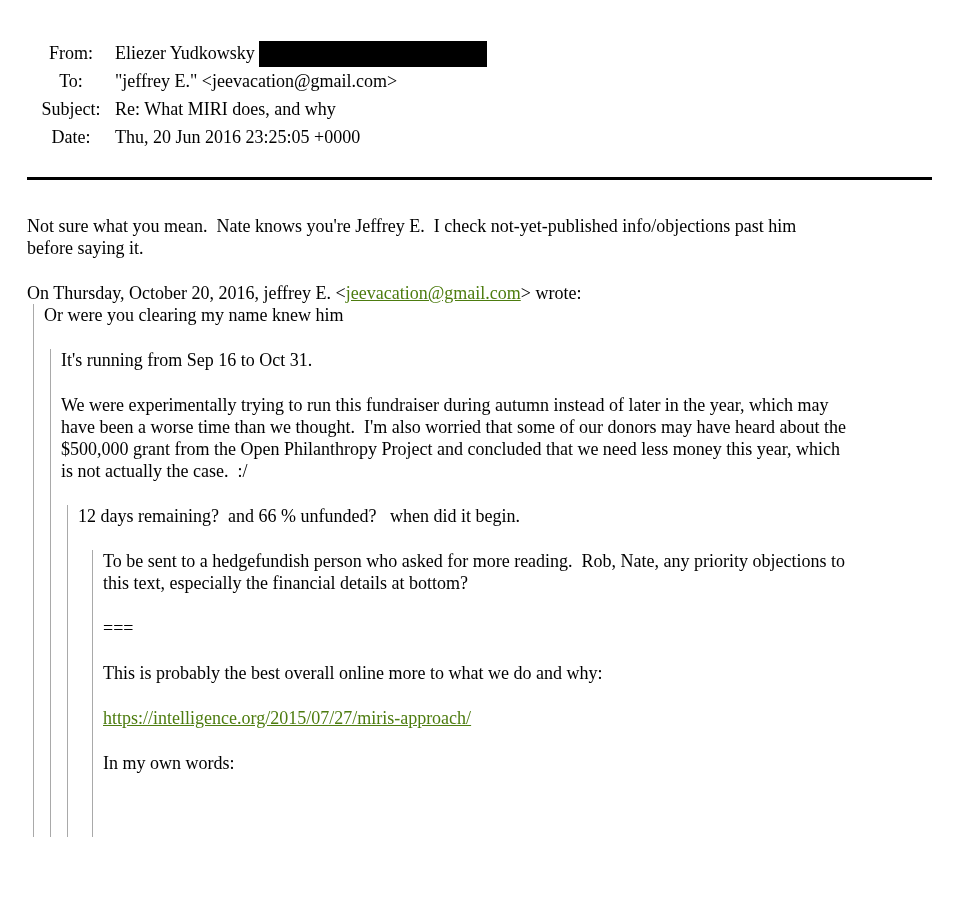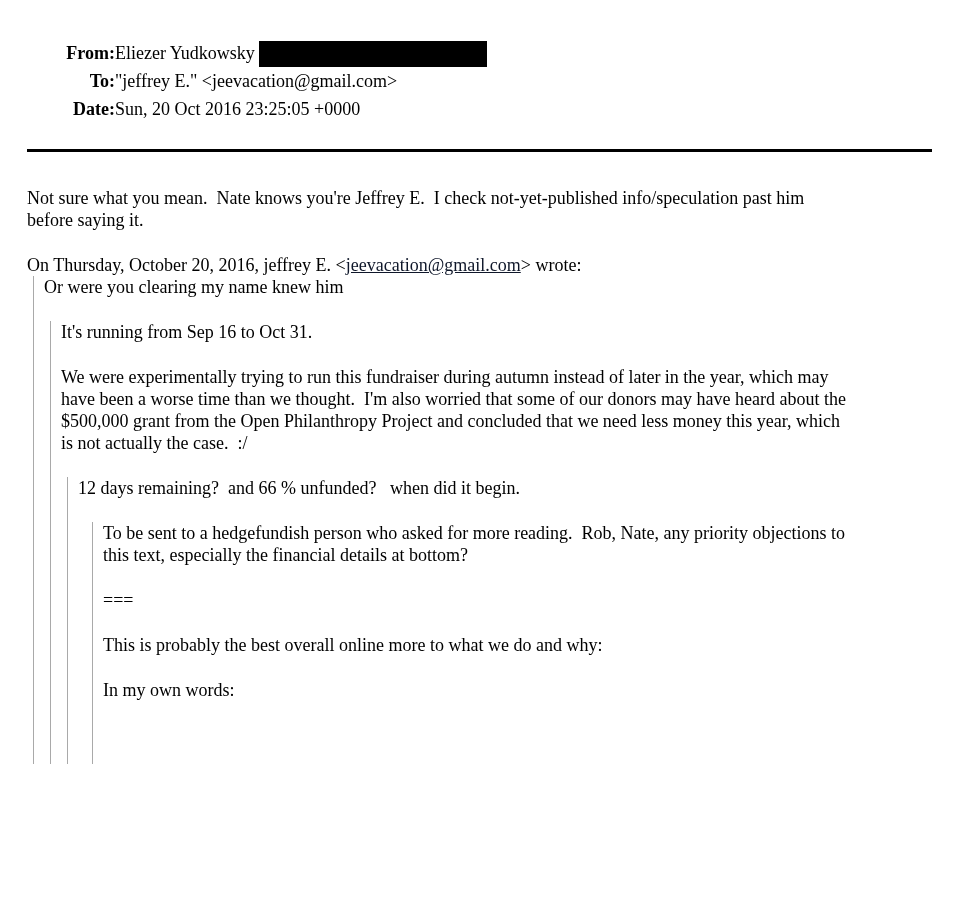--- a/index.html
+++ b/index.html
@@ -6,33 +6,33 @@
   body {
     width:970px; height:916px; overflow:hidden;
     background:#ffffff; color:#000000;
     font-family:"Liberation Serif", "DejaVu Serif", serif;
   }
   .page { padding:39px 8px 0 27px; }
 
   
   table.header-table { border-collapse:collapse; font-size:18px; }
   table.header-table td { padding:0; line-height:28px; vertical-align:top; }
-  td.hlabel { font-weight:bold; text-align:right; width:88px; padding-right:6px; white-space:nowrap; }
+  td.hlabel { font-weight:normal; text-align:center; width:88px; padding-right:6px; white-space:nowrap; }
   td.hvalue { white-space:pre; }
 
   hr.rule { border:none; border-top:3px solid #000; margin:26px 30px 0 0; }
 
   
   .email-body { font-size:18px; line-height:22px; padding-top:35px; }
   .para { margin:0 0 23px 0; white-space:pre-wrap; }
   .attr { margin:0; white-space:pre-wrap; }
   blockquote.q { margin:0 0 0 6px; border-left:1px solid #a9a9a9; padding:0 0 0 10px; }
   blockquote.q4 { margin-left:14px; padding-bottom:40px; }
 
-  a.link { color:#0f172a; text-decoration:underline; cursor:pointer; }
+  a.link { color:#4d7c0f; text-decoration:underline; cursor:pointer; }
 
   
   .redact { display:inline-block; position:relative; height:13px; vertical-align:baseline; }
   .redact::before { content:""; position:absolute; left:0; width:100%; background:#000; }
   .r1 { width:228px; } .r1::before { top:-5px;  height:26px; }
   .r2 { width:211px; } .r2::before { top:-12px; height:42px; }
   .r3 { width:220px; } .r3::before { top:-11px; height:35px; }
 </style>
 </head>
 <body>
@@ -43,31 +43,35 @@
     <tbody>
         <tr>
       <td class="hlabel">From:</td>
       <td class="hvalue"><span>Eliezer Yudkowsky </span><span class="redact r1"></span></td>
     </tr>
     <tr>
       <td class="hlabel">To:</td>
       <td class="hvalue">"jeffrey E." &lt;jeevacation@gmail.com&gt;</td>
     </tr>
     <tr>
+      <td class="hlabel">Subject:</td>
+      <td class="hvalue">Re: What MIRI does, and why</td>
+    </tr>
+    <tr>
       <td class="hlabel">Date:</td>
-      <td class="hvalue">Sun, 20 Oct 2016 23:25:05 +0000</td>
+      <td class="hvalue">Thu, 20 Jun 2016 23:25:05 +0000</td>
     </tr>
   </tbody>
     </table>
 
   <hr class="rule">
 
   <div class="email-body">
 
-    <p class="para">Not sure what you mean.  Nate knows you're Jeffrey E.  I check not-yet-published info/speculation past him
+    <p class="para">Not sure what you mean.  Nate knows you're Jeffrey E.  I check not-yet-published info/objections past him
 before saying it.</p>
 
     <p class="attr"><span>On Thursday, October 20, 2016, jeffrey E. &lt;</span><a class="link">jeevacation@gmail.com</a><span>&gt; wrote:</span></p>
 
     <blockquote class="q">
       <p class="para">Or were you clearing my name knew him</p>
 
 
       <blockquote class="q">
         <p class="para">It's running from Sep 16 to Oct 31.</p>
@@ -79,20 +83,21 @@
 
         <blockquote class="q">
           <p class="para">12 days remaining?  and 66 % unfunded?   when did it begin.</p>
 
 
           <blockquote class="q q4">
             <p class="para">To be sent to a hedgefundish person who asked for more reading.  Rob, Nate, any priority objections to
 this text, especially the financial details at bottom?</p>
             <p class="para">===</p>
             <p class="para">This is probably the best overall online more to what we do and why:</p>
+            <p class="para"><a class="link">https://intelligence.org/2015/07/27/miris-approach/</a></p>
             <p class="para">In my own words:</p>
           </blockquote>
         </blockquote>
       </blockquote>
     </blockquote>
 
   </div>
 </div>
 
 </body></html>

